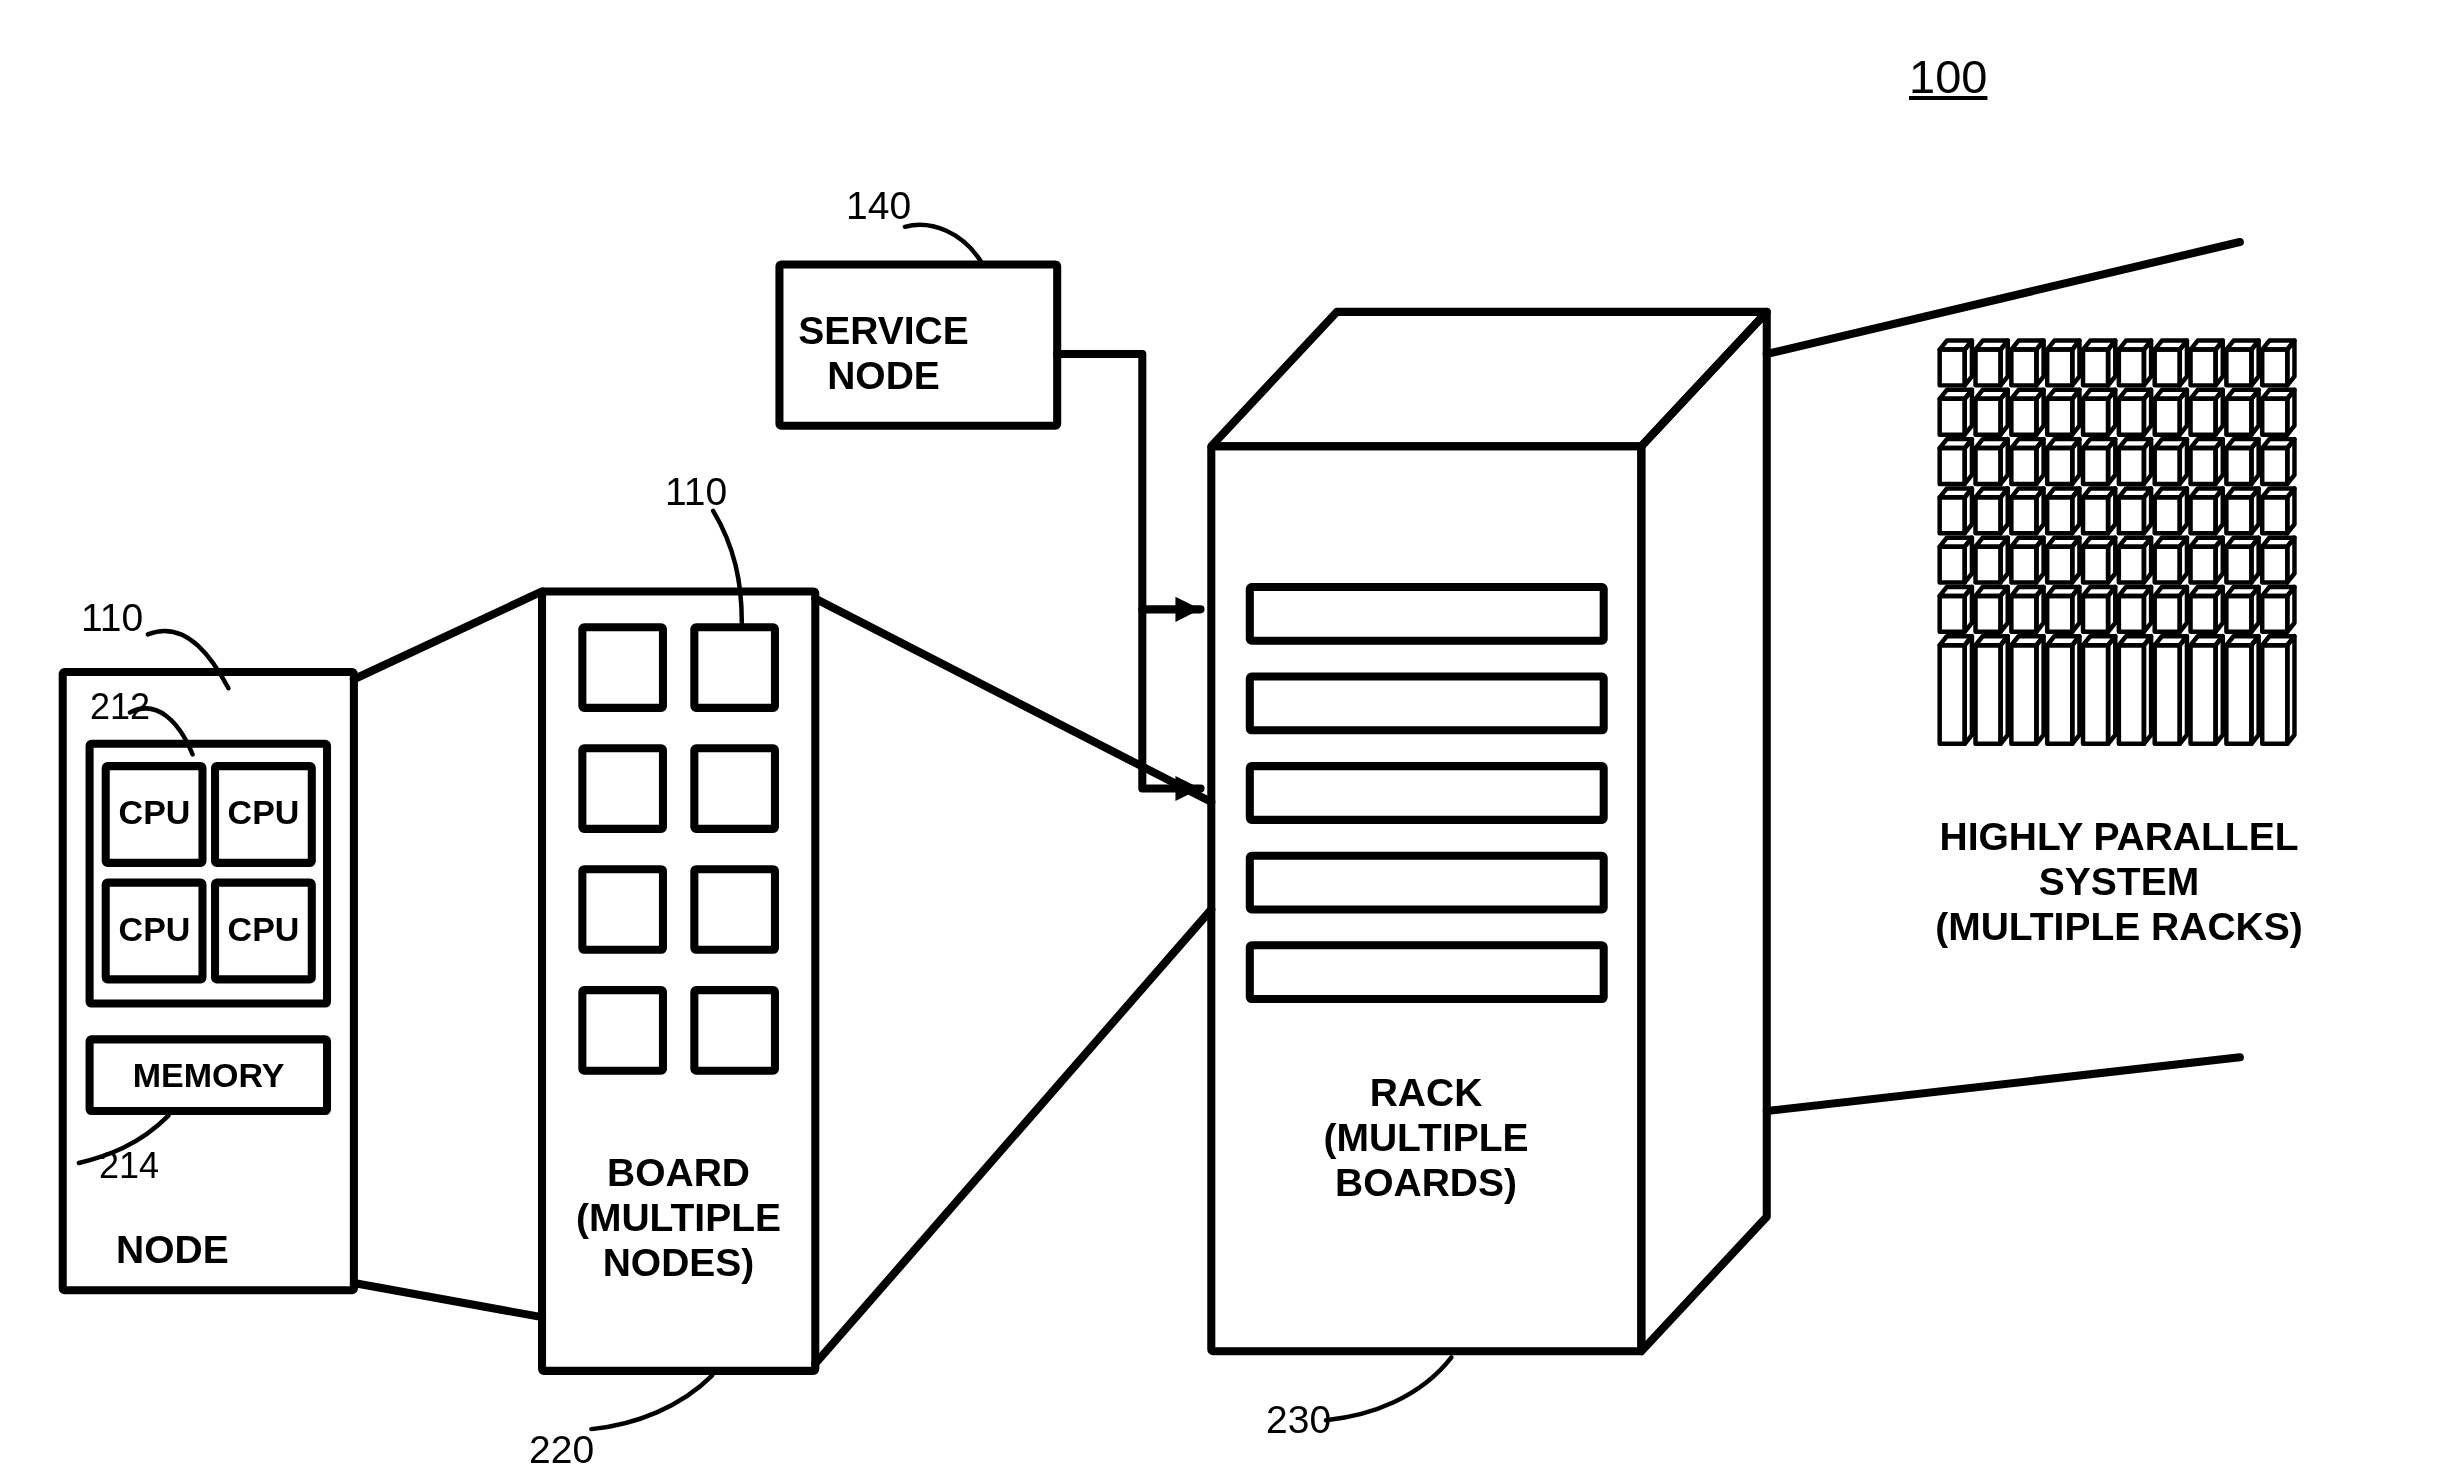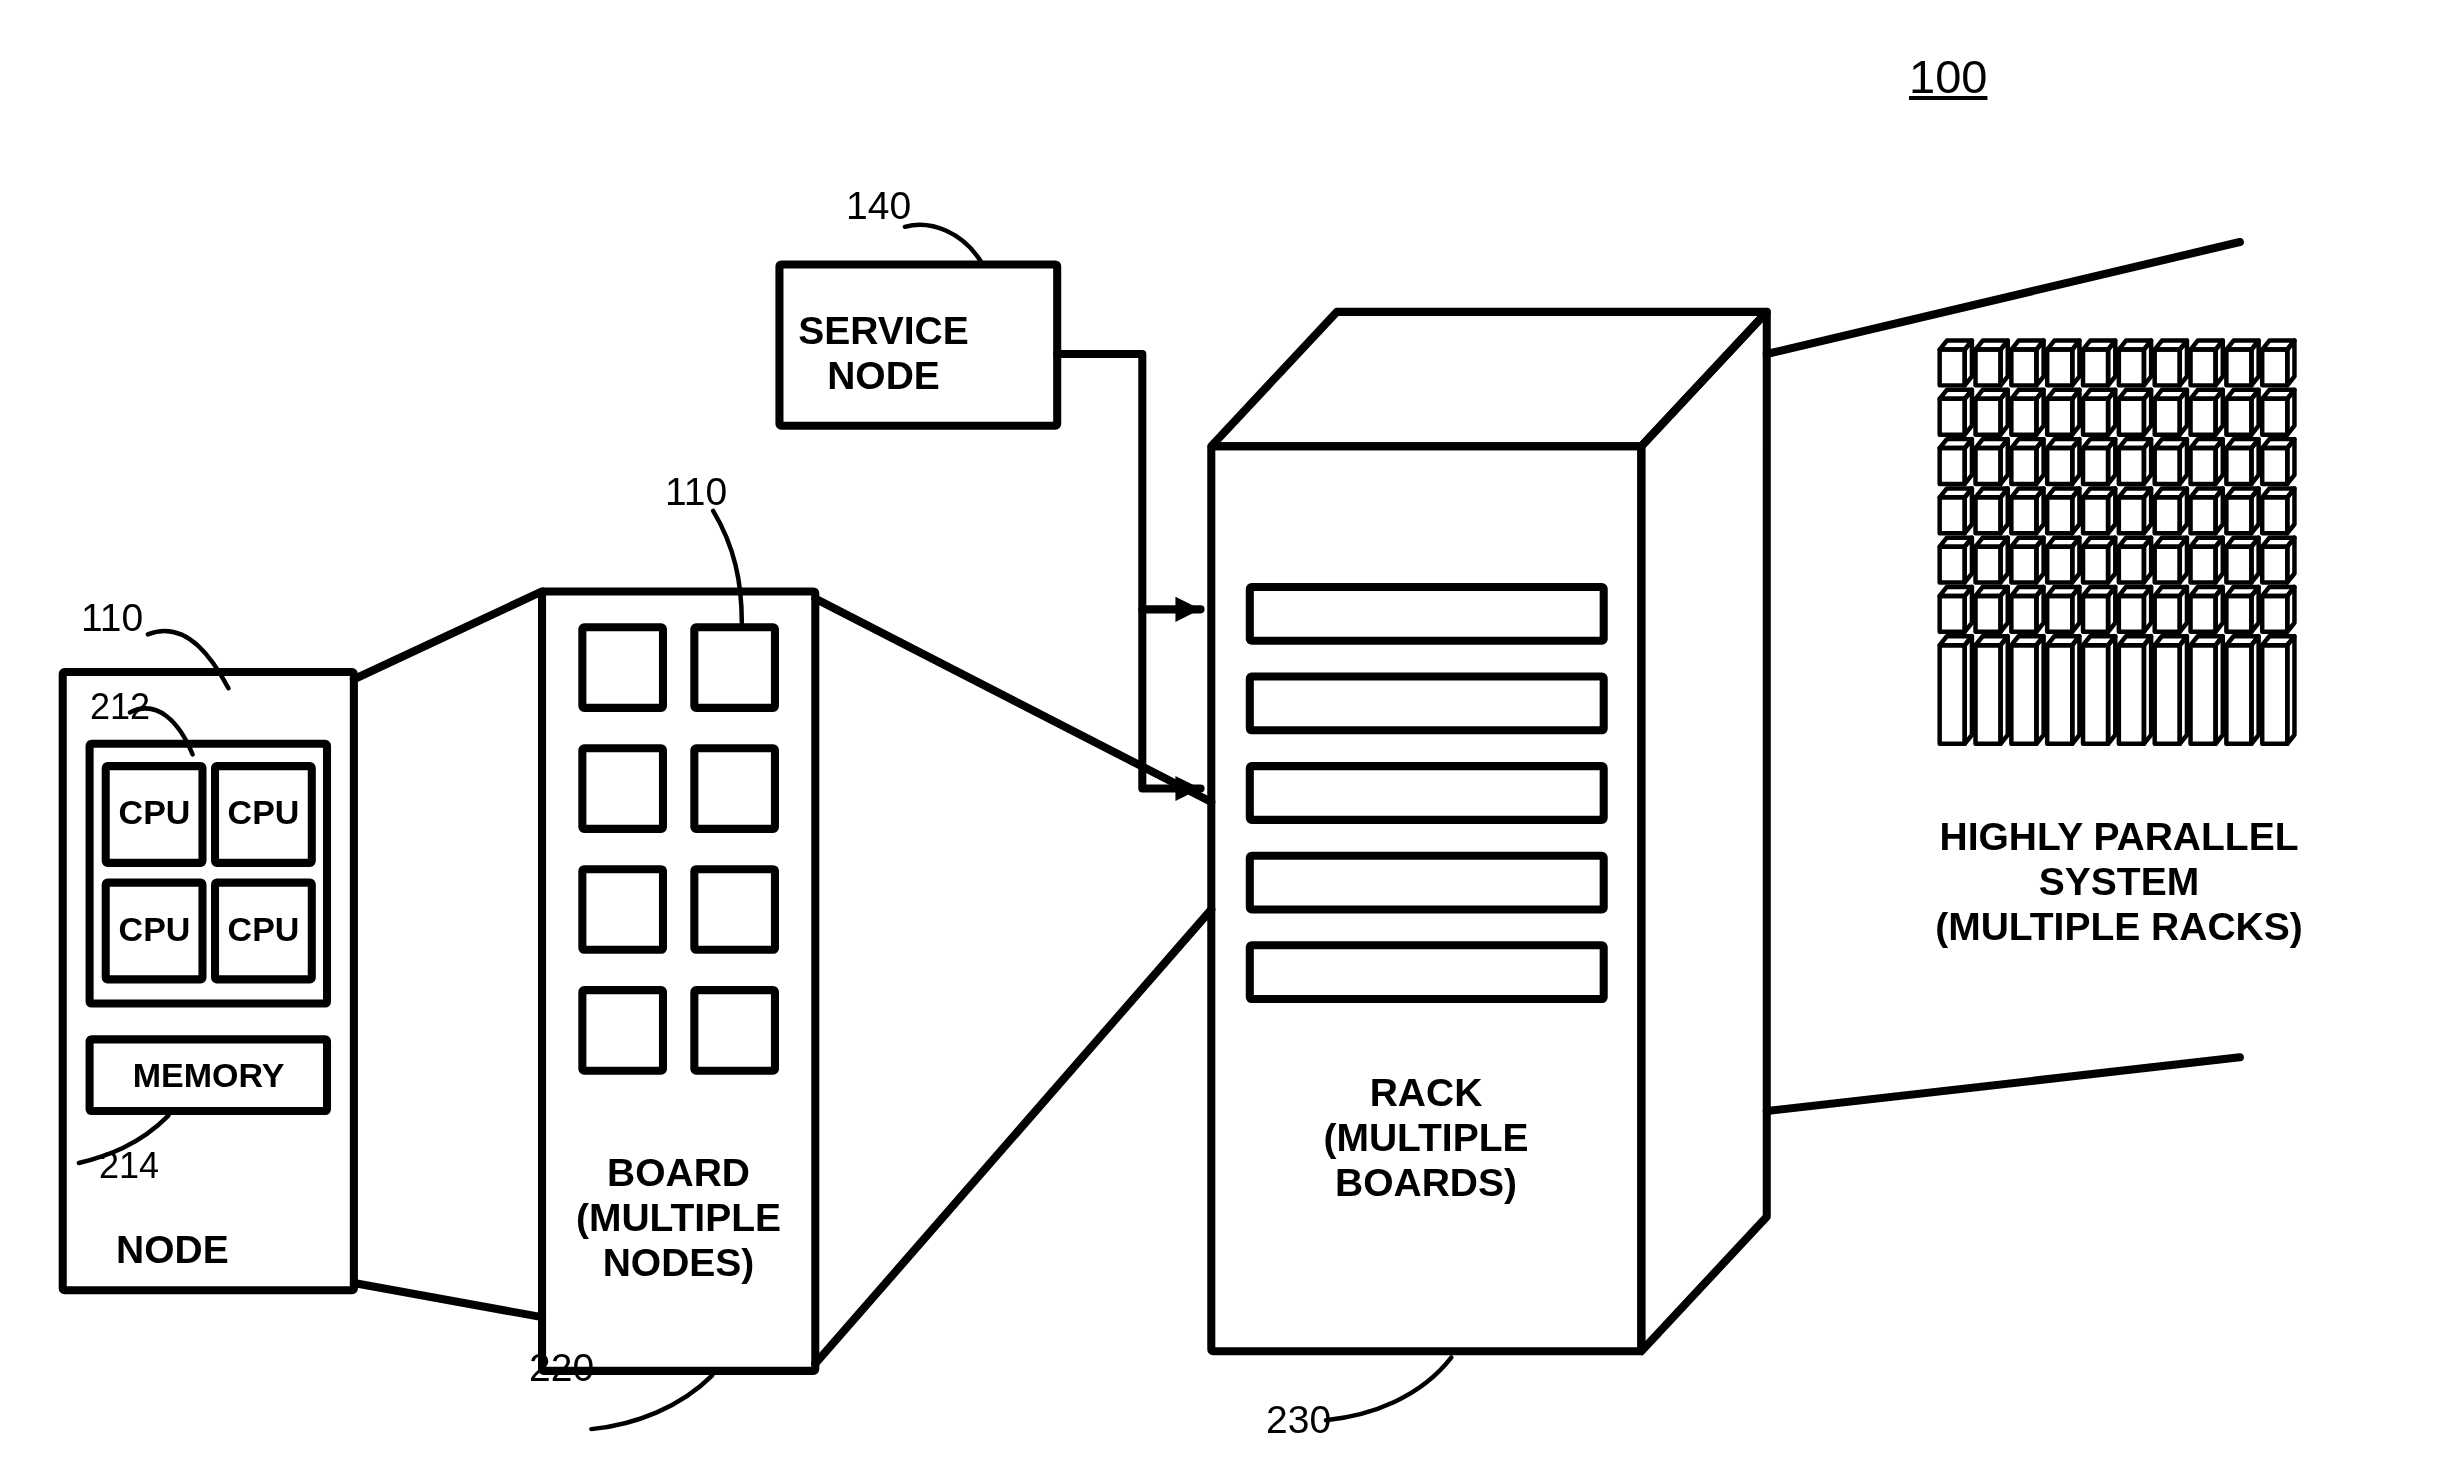--- a/index.html
+++ b/index.html
@@ -525,21 +525,21 @@
 <div class="label" style="left:215px; top:910px; width:97px; font-size:34px;">CPU</div>
 
 <div class="label" style="left:90px; top:1056px; width:237px; font-size:34px;">MEMORY</div>
 
 <div class="label" style="left:116px; top:1228px;">NODE</div>
 
 <div class="ref" style="left:665px; top:470px;">110</div>
 <div class="label" style="left:542px; top:1151px; width:273px;">BOARD
 (MULTIPLE
 NODES)</div>
-<div class="ref" style="left:529px; top:1346px;">220</div>
+<div class="ref" style="left:529px; top:1428px;">220</div>
 
 <div class="label" style="left:1211px; top:1071px; width:430px;">RACK
 (MULTIPLE
 BOARDS)</div>
 <div class="ref" style="left:1254px; top:1398px;margin-left:12px;">230</div>
 
 <div class="label" style="left:1859px; top:815px; width:520px;">HIGHLY PARALLEL
 SYSTEM
 (MULTIPLE RACKS)</div>
 

